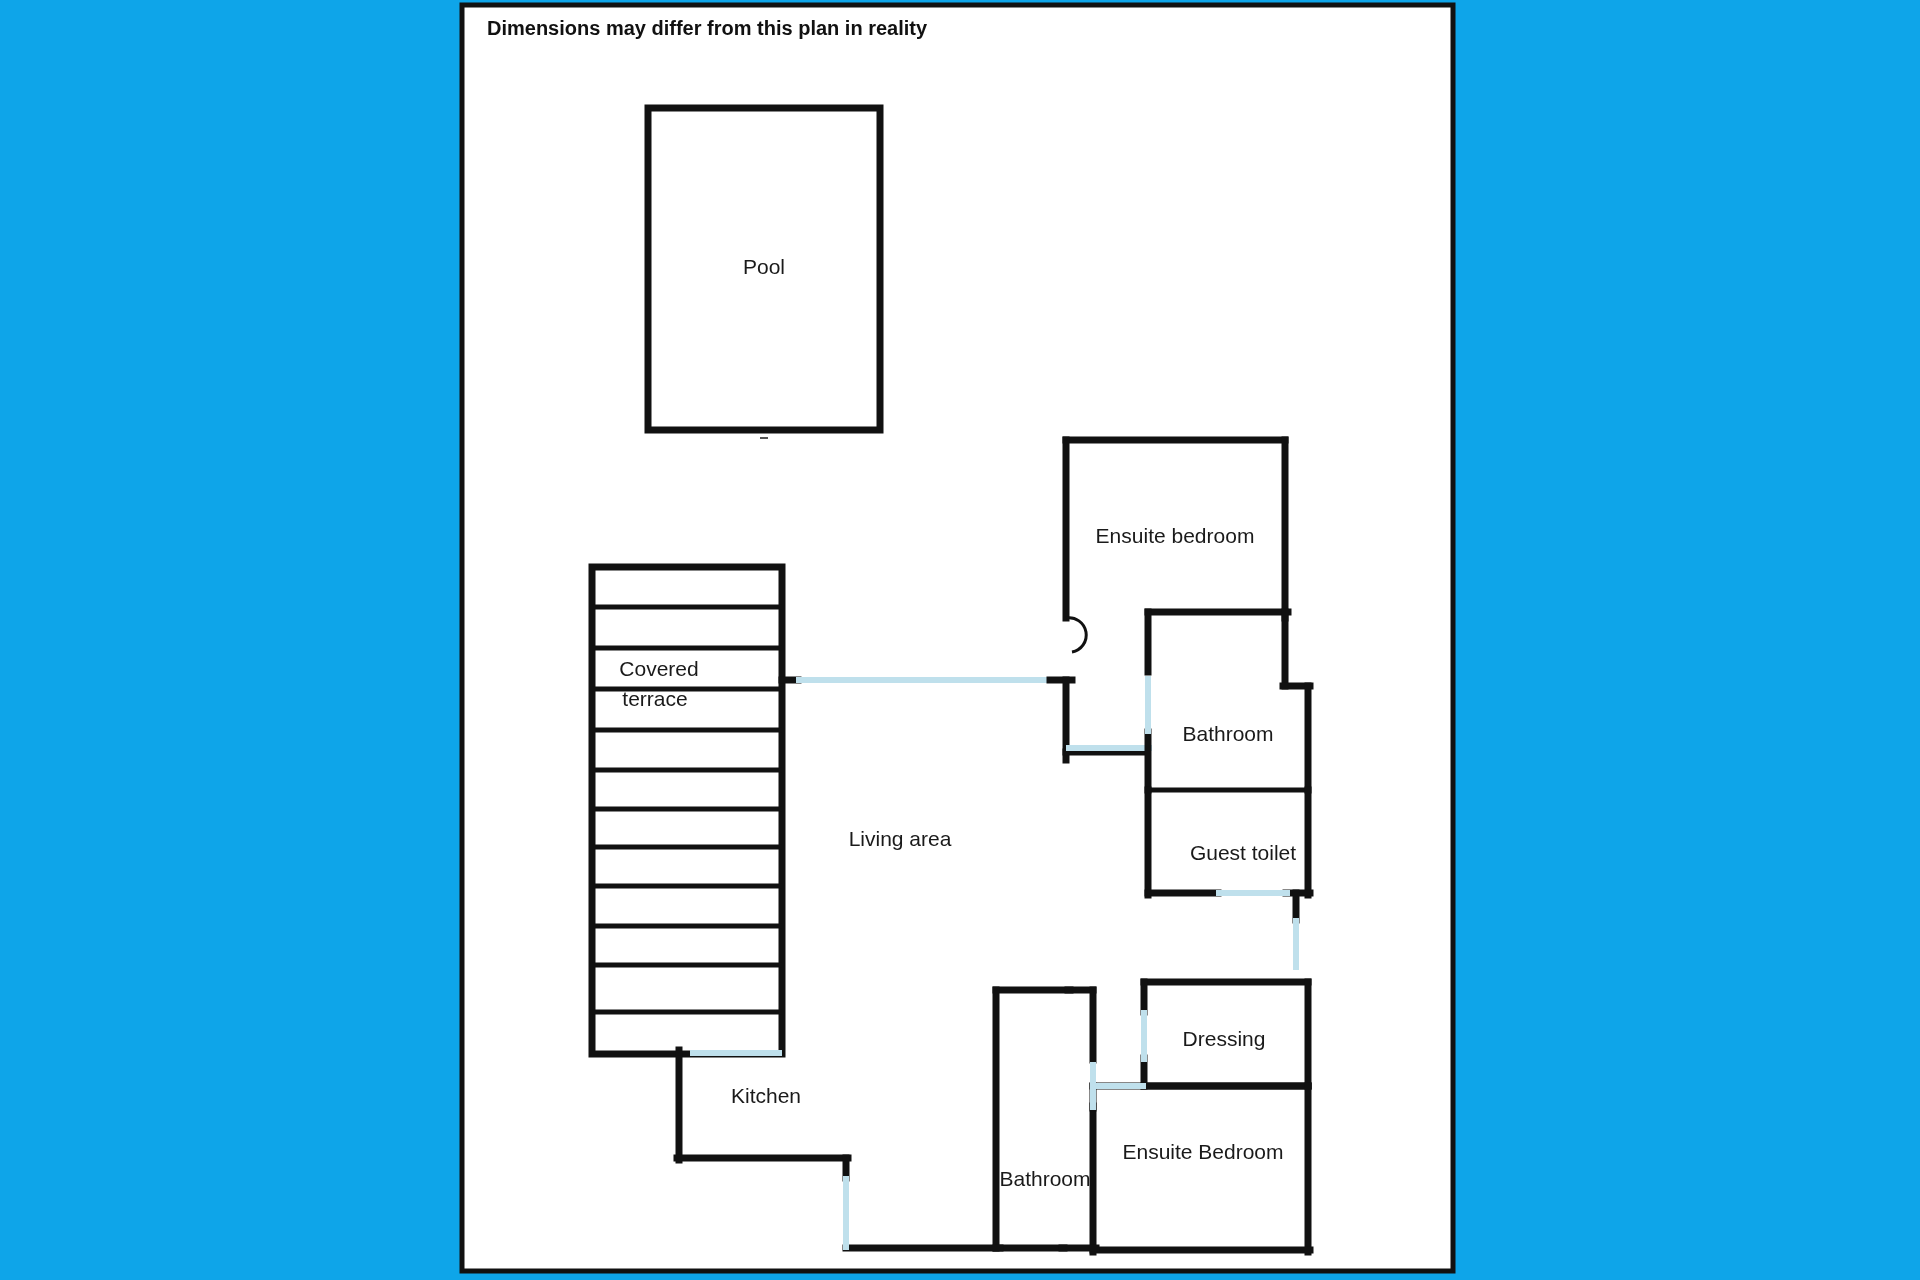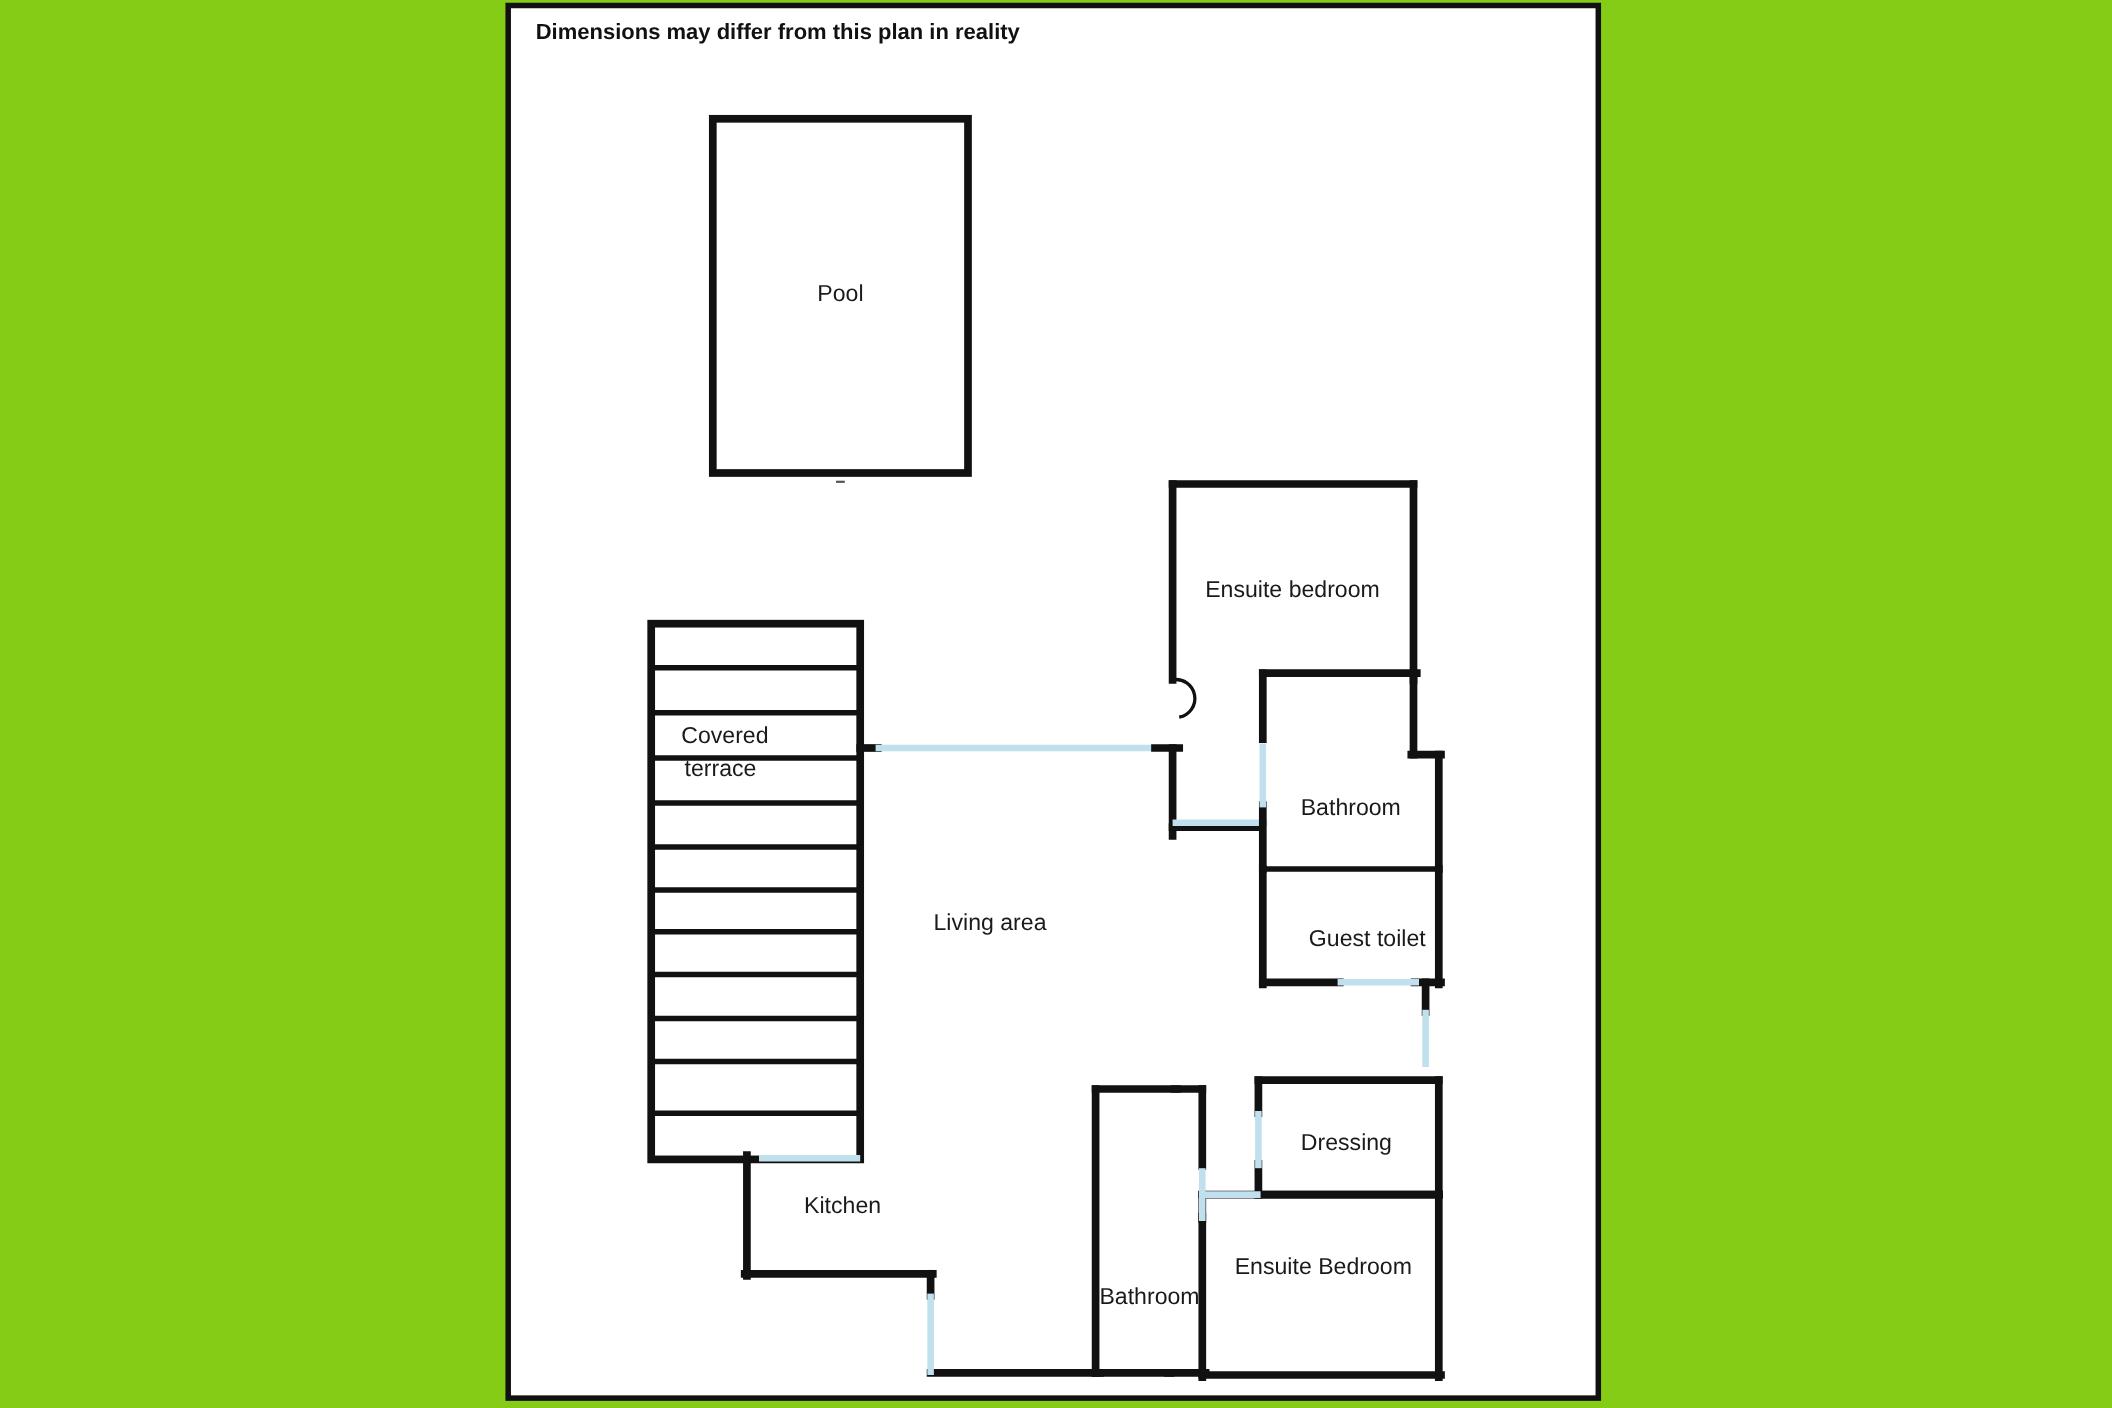--- a/index.html
+++ b/index.html
@@ -10,21 +10,21 @@
   body {
     width: 1920px;
     height: 1280px;
     font-family: "Liberation Sans", sans-serif;
     overflow: hidden;
   }
   #plan-root {
     position: relative;
     width: 1920px;
     height: 1280px;
-    background: #84cc16;
+    background: #0ea5e9;
   }
   svg#floorplan {
     display: block;
     width: 1920px;
     height: 1280px;
   }
   .wall {
     stroke: #111111;
     stroke-width: 7;
     stroke-linecap: square;

